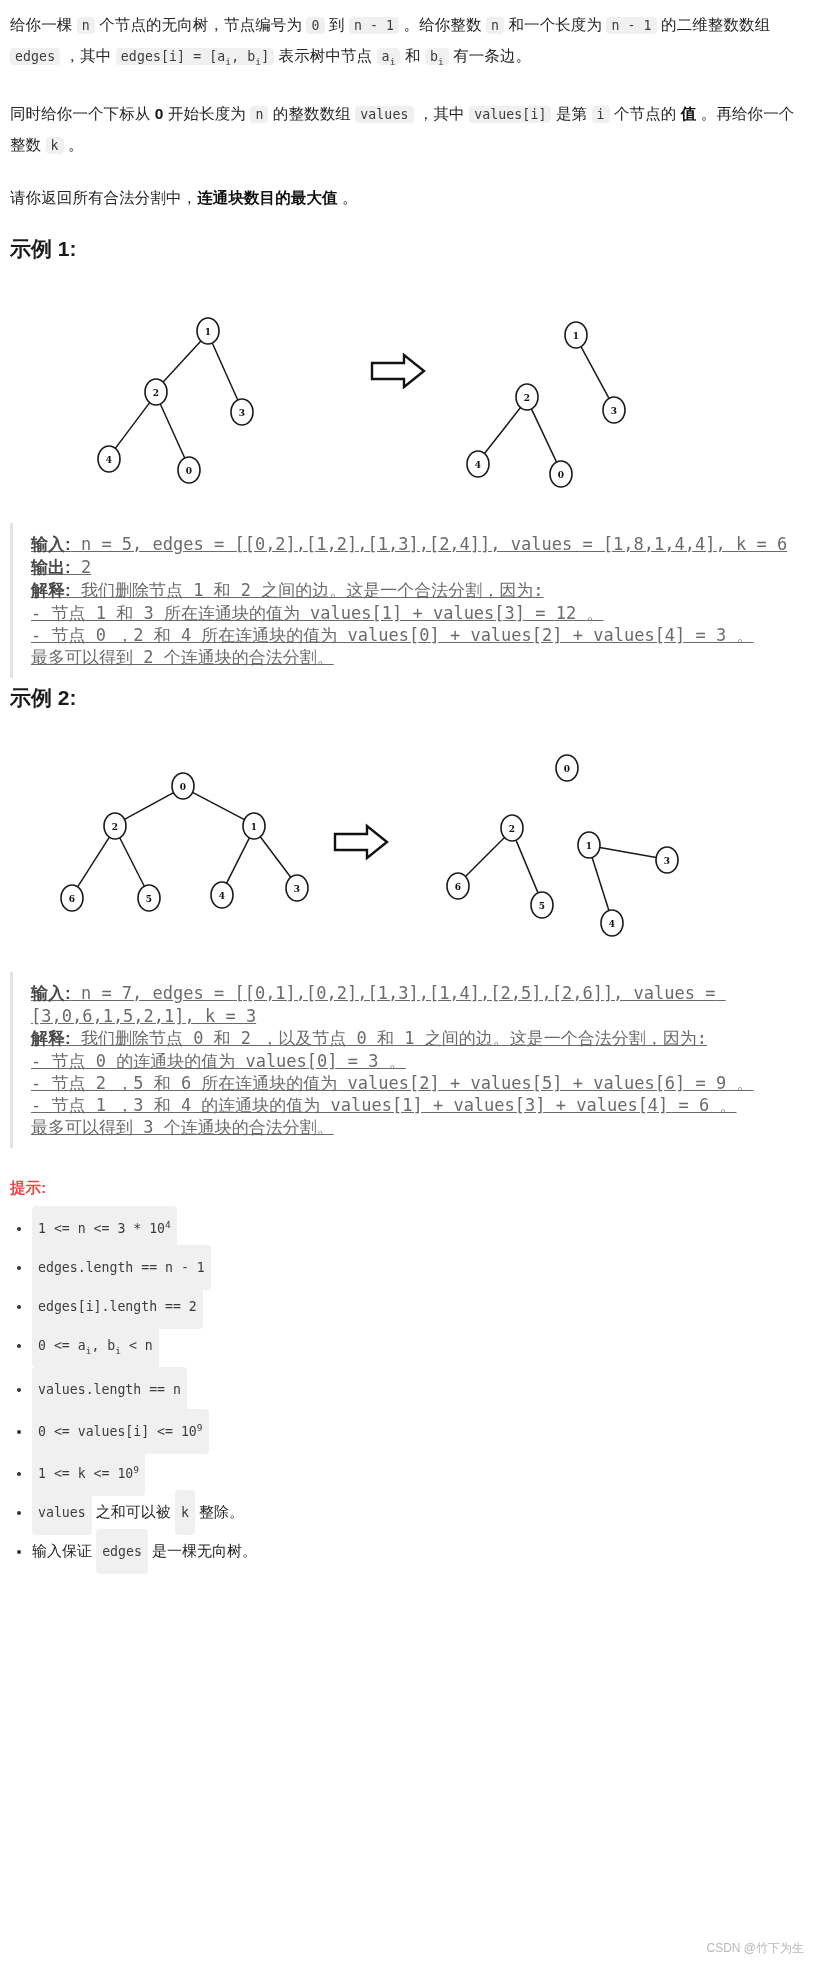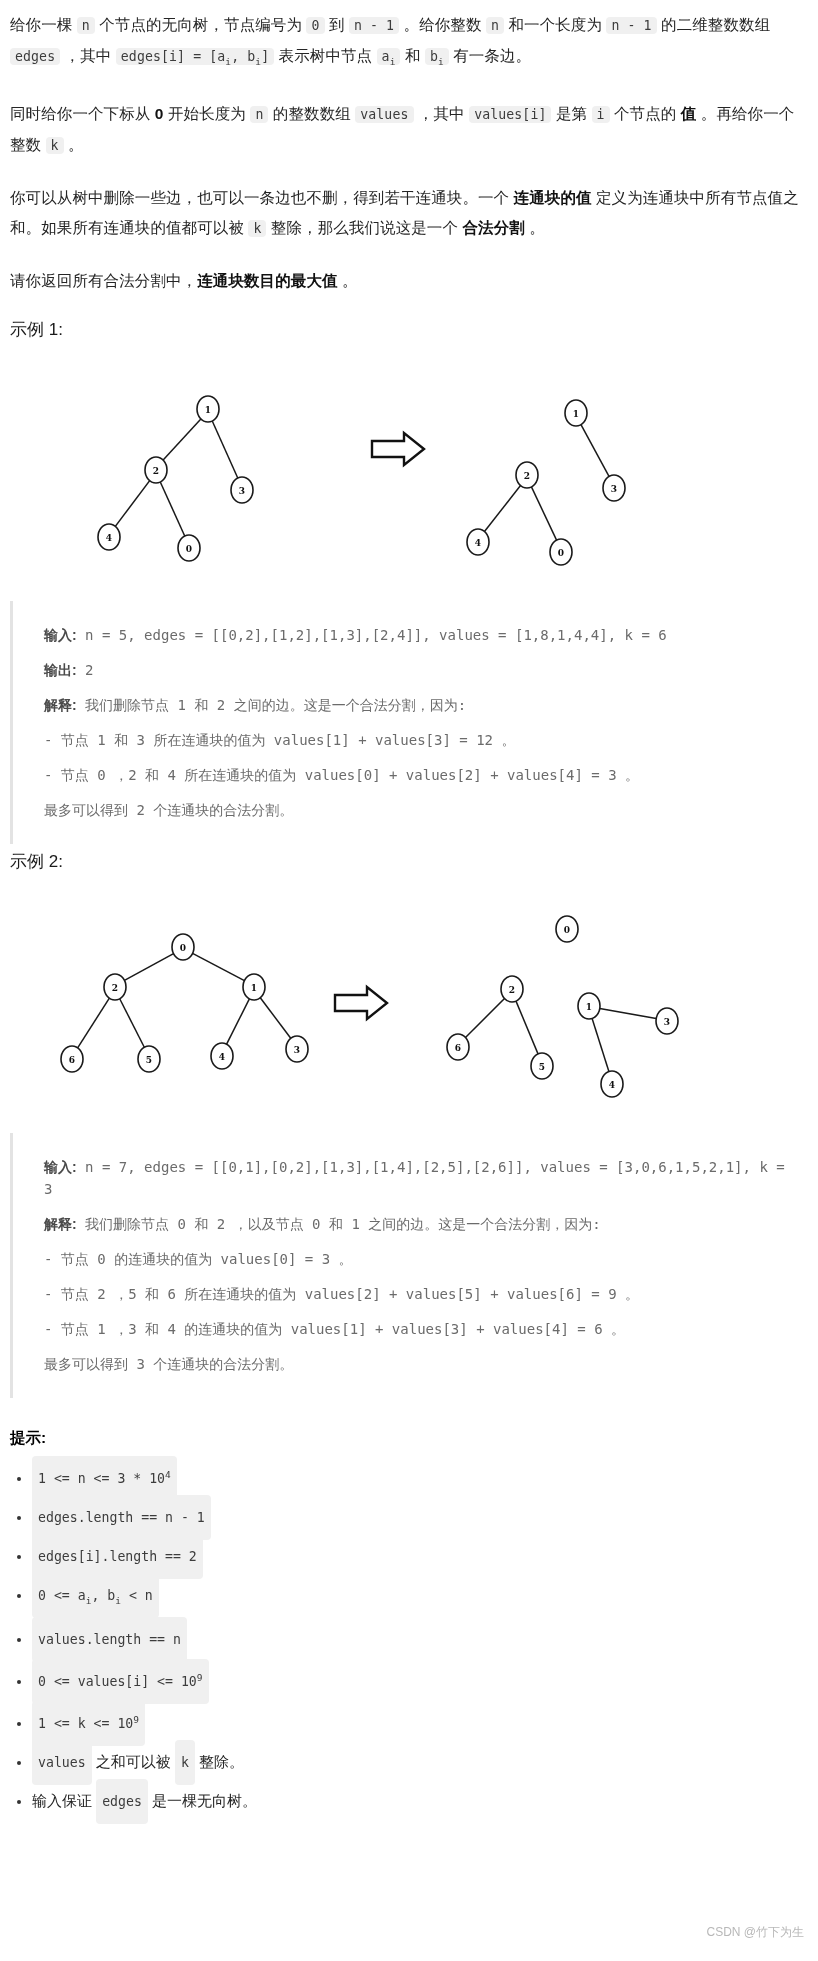--- a/index.html
+++ b/index.html
@@ -32,59 +32,60 @@
     background: #f0f0f0;
     border-radius: 4px;
     padding: 1px 5px;
     font-size: 13.2px;
     color: #3c3c3c;
     white-space: nowrap;
   }
   strong.bold { font-weight: bold; color: #111; }
 
   h3.example-title {
-    font-size: 17px;
-    font-weight: normal;
+    font-size: 21px;
+    font-weight: bold;
     color: #1a1a1a;
     margin: 0 0 6px 0;
   }
 
   
   .figure {
     margin: 14px 0 16px 0;
     width: 100%;
   }
   .figure svg { display: block; }
 
   
   .example-block {
     border-left: 3px solid #e3e3e3;
     padding: 10px 0 10px 18px;
     margin: 0 0 6px 0;
   }
   .example-line {
     font-family: "DejaVu Sans Mono", "Liberation Mono", monospace;
-    font-size: 14px;
+    font-size: 17px;
     line-height: 22px;
     color: #6b6b6b;
     word-wrap: break-word;
     white-space: pre-wrap;
-    margin: 13px;
+    margin: 0;
+    text-decoration: underline;
   }
   .example-line .lbl {
     font-family: "Liberation Sans", sans-serif;
     font-weight: bold;
     color: #4a4a4a;
   }
 
   
   h3.hints-title {
     font-size: 15.5px;
     font-weight: bold;
-    color: #000000;
+    color: #ef4444;
     margin: 30px 0 14px 0;
   }
   ul.hints {
     margin: 0;
     padding-left: 22px;
     list-style: disc;
   }
   ul.hints li {
     margin: 0 0 14px 0;
     font-size: 15px;
@@ -92,21 +93,21 @@
     color: #252525;
   }
   ul.hints li::marker { color: #333; font-size: 14px; }
   ul.hints code.inline { font-size: 13.2px; padding: 15px 6px; }
   sup { font-size: 0.72em; vertical-align: super; }
   sub { font-size: 0.72em; vertical-align: sub; }
 
   .watermark {
     position: absolute;
     right: 14px;
-    bottom: 20px;
+    bottom: 4px;
     font-size: 12px;
     color: #b8b8b8;
     font-family: "Liberation Sans", sans-serif;
   }
 
   .node-circle { fill: #ffffff; stroke: #1a1a1a; stroke-width: 1.6; }
   .node-label {
     font-family: "DejaVu Serif", "Liberation Serif", serif;
     font-weight: bold;
     font-size: 9px;
@@ -118,21 +119,20 @@
   .arrow-shape { fill: #ffffff; stroke: #111; stroke-width: 2.4; }
 </style>
 </head>
 <body>
 
 <div class="page">
 
   <div id="desc-root">
       <p class="para"><span>给你一棵 </span><code class="inline">n</code><span> 个节点的无向树，节点编号为 </span><code class="inline">0</code><span> 到 </span><code class="inline">n - 1</code><span> 。给你整数 </span><code class="inline">n</code><span> 和一个长度为 </span><code class="inline">n - 1</code><span> 的二维整数数组 </span><code class="inline">edges</code><span> ，其中 </span><code class="inline">edges[i] = [a<sub>i</sub>, b<sub>i</sub>]</code><span> 表示树中节点 </span><code class="inline">a<sub>i</sub></code><span> 和 </span><code class="inline">b<sub>i</sub></code><span> 有一条边。</span></p>
       <p class="para"><span>同时给你一个下标从 </span><strong class="bold">0</strong><span> 开始长度为 </span><code class="inline">n</code><span> 的整数数组 </span><code class="inline">values</code><span> ，其中 </span><code class="inline">values[i]</code><span> 是第 </span><code class="inline">i</code><span> 个节点的 </span><strong class="bold">值</strong><span> 。再给你一个整数 </span><code class="inline">k</code><span> 。</span></p>
-      <p class="para"><span>你可以从树中删除一些边，也可以一条边也不删，得到若干连通块。一个 </span><strong class="bold">连通块的值</strong><span> 定义为连通块中所有节点值之和。如果所有连通块的值都可以被 </span><code class="inline">k</code><span> 整除，那么我们说这是一个 </span><strong class="bold">合法分割</strong><span> 。</span></p>
       <p class="para"><span>请你返回所有合法分割中，</span><strong class="bold">连通块数目的最大值</strong><span> 。</span></p>
     </div>
 
   <div id="examples-root">
       <h3 class="example-title">示例 1:</h3>
       <div class="figure">
         <svg width="790" height="230" viewBox="0 0 790 230">
           <g transform="translate(58,28)">
             <line x1="132.86392406384735" y1="35.89319618421163" x2="95.13607593615265" y2="77.10680381578837" class="edge-line"></line>
             <line x1="144.2574283921388" y1="37.98682378856188" x2="169.7425716078612" y2="95.01317621143812" class="edge-line"></line>

